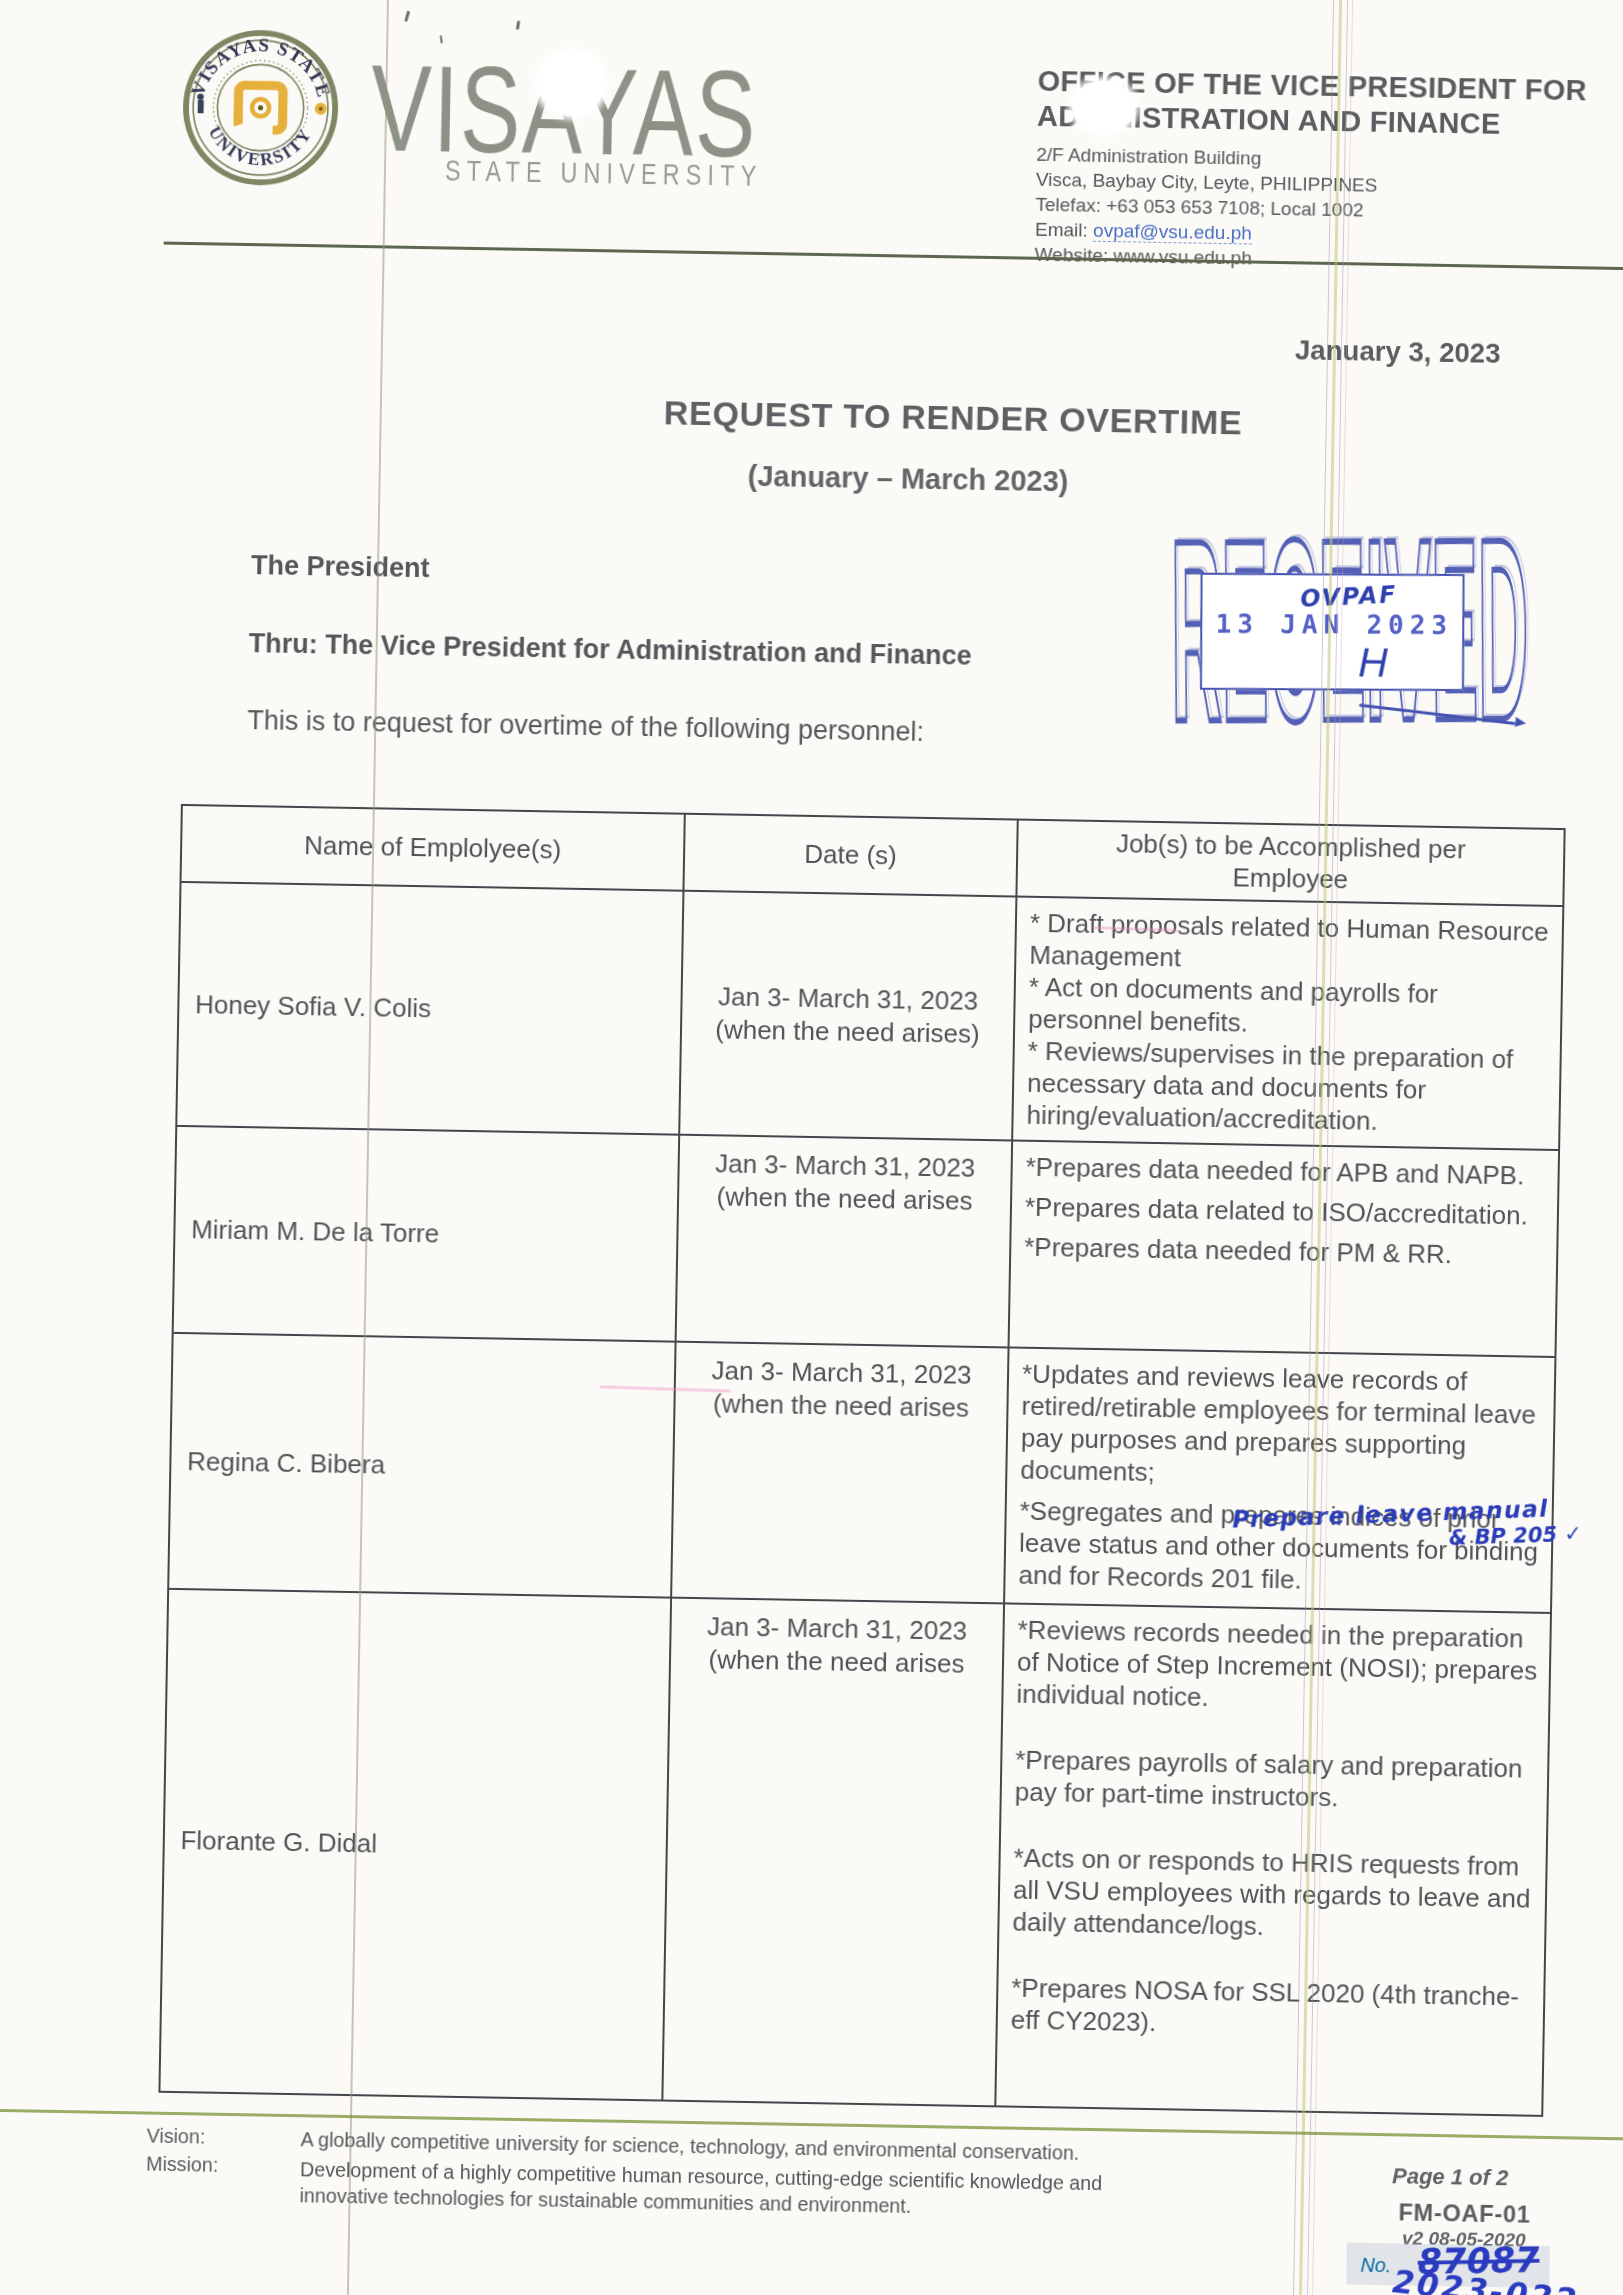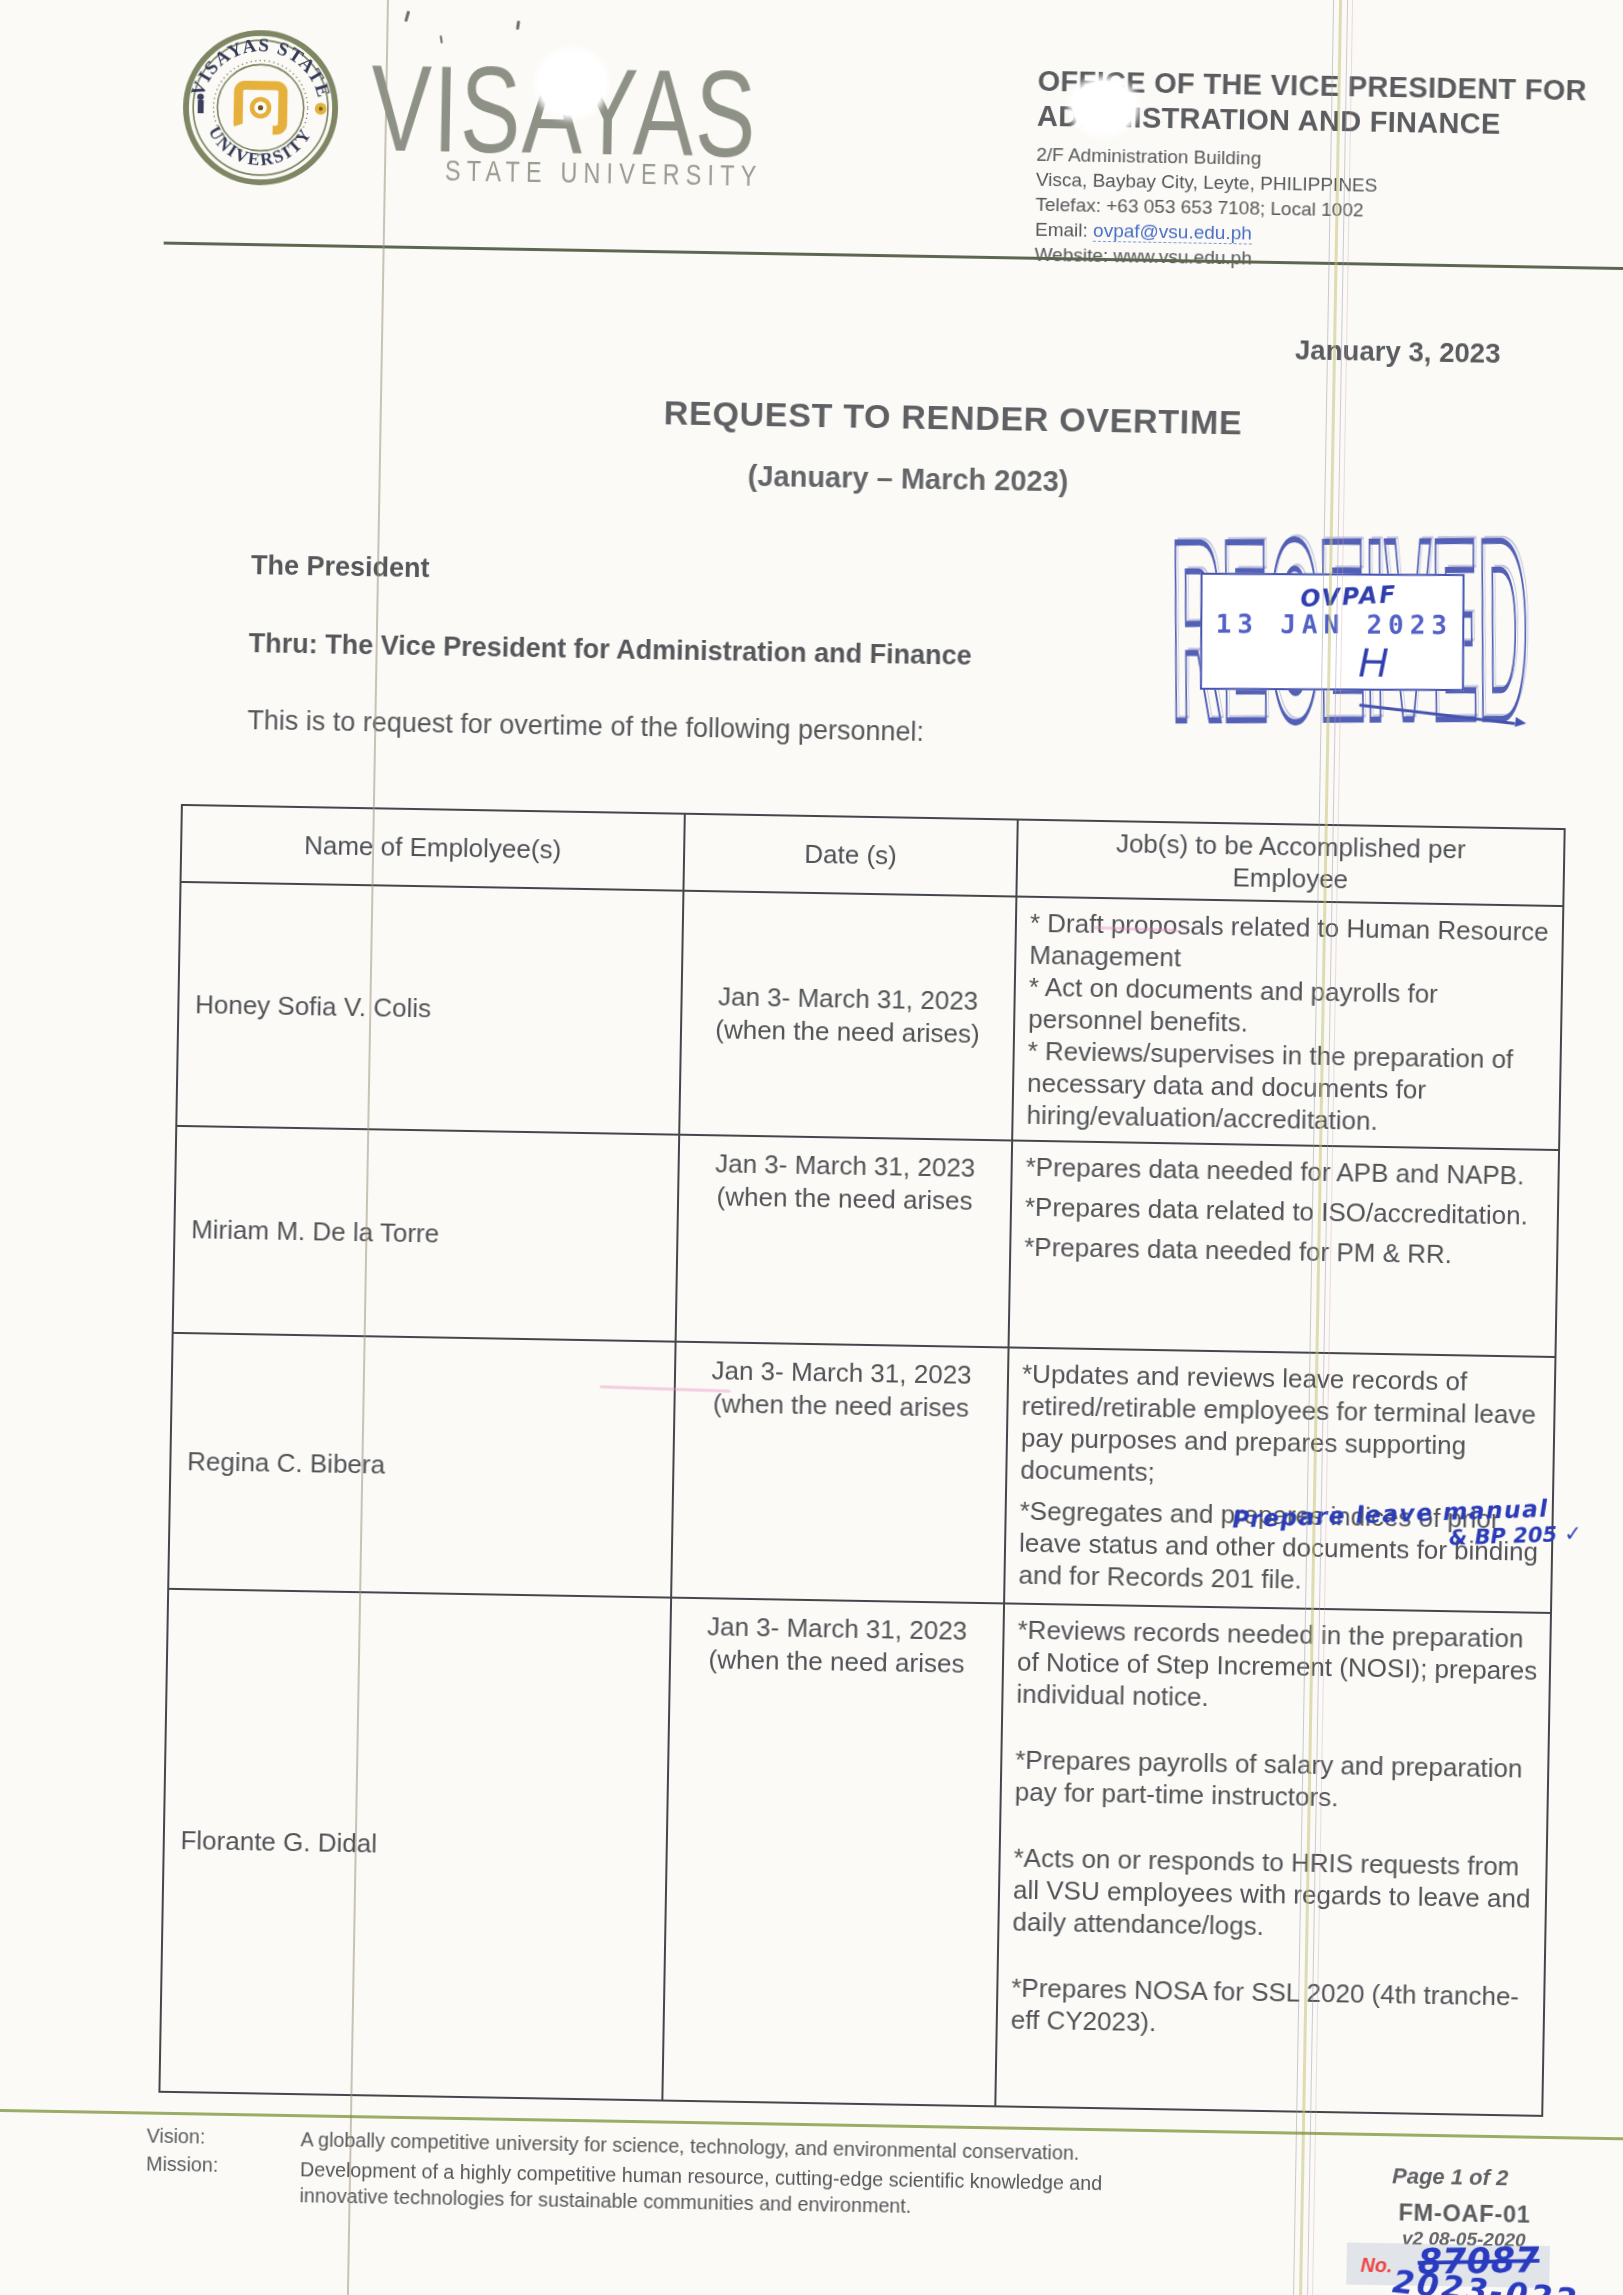--- a/index.html
+++ b/index.html
@@ -79,21 +79,21 @@
   
   .f-label{font-size:19.7px;color:#5a5c5f;}
   .vision-label{left:164px;top:2136px;}
   .vision-text{left:318px;top:2137px;font-size:19.7px;white-space:nowrap;color:#55575a;}
   .mission-label{left:164px;top:2164px;}
   .mission-text{left:318px;top:2165px;width:846px;font-size:19.7px;line-height:26px;color:#55575a;}
   .page-no{left:1410px;top:2153px;font-size:22px;font-style:italic;font-weight:600;color:#606266;}
   .form-code{left:1417px;top:2189px;font-size:23.6px;font-weight:800;color:#5a5c60;letter-spacing:0.7px;}
   .form-ver{left:1421px;top:2217px;font-size:19px;font-style:italic;font-weight:600;color:#64666a;}
   .no-band{left:1366px;top:2233px;width:203px;height:42px;background:rgba(200,208,221,.5);z-index:1;}
-  .no-label{left:1380px;top:2244px;font-size:19.7px;font-style:italic;color:#ef4444;z-index:2;font-weight:bold;}
+  .no-label{left:1380px;top:2244px;font-size:19.7px;font-style:italic;color:#0369a1;z-index:2;}
   .no-crossed{left:1437px;top:2229px;font-size:35px;font-style:italic;font-weight:800;color:#2a3bc0;
     transform:rotate(-2deg);text-decoration:line-through;text-decoration-thickness:3.9px;z-index:2;
     font-family:"DejaVu Sans",sans-serif;}
   .no-written{left:1412px;top:2261px;font-size:31.5px;font-style:italic;font-weight:700;color:#2a3bc0;
     letter-spacing:2.6px;transform:rotate(5deg);z-index:2;font-family:"DejaVu Sans",sans-serif;white-space:nowrap;}
 
   
   .fold{top:-19.7px;height:2349px;z-index:9;}
   .fold.f1{left:367px;width:2px;background:rgba(160,148,130,.55);}
   .fold.f2{left:1313px;width:1.3px;background:rgba(148,154,160,.5);}

